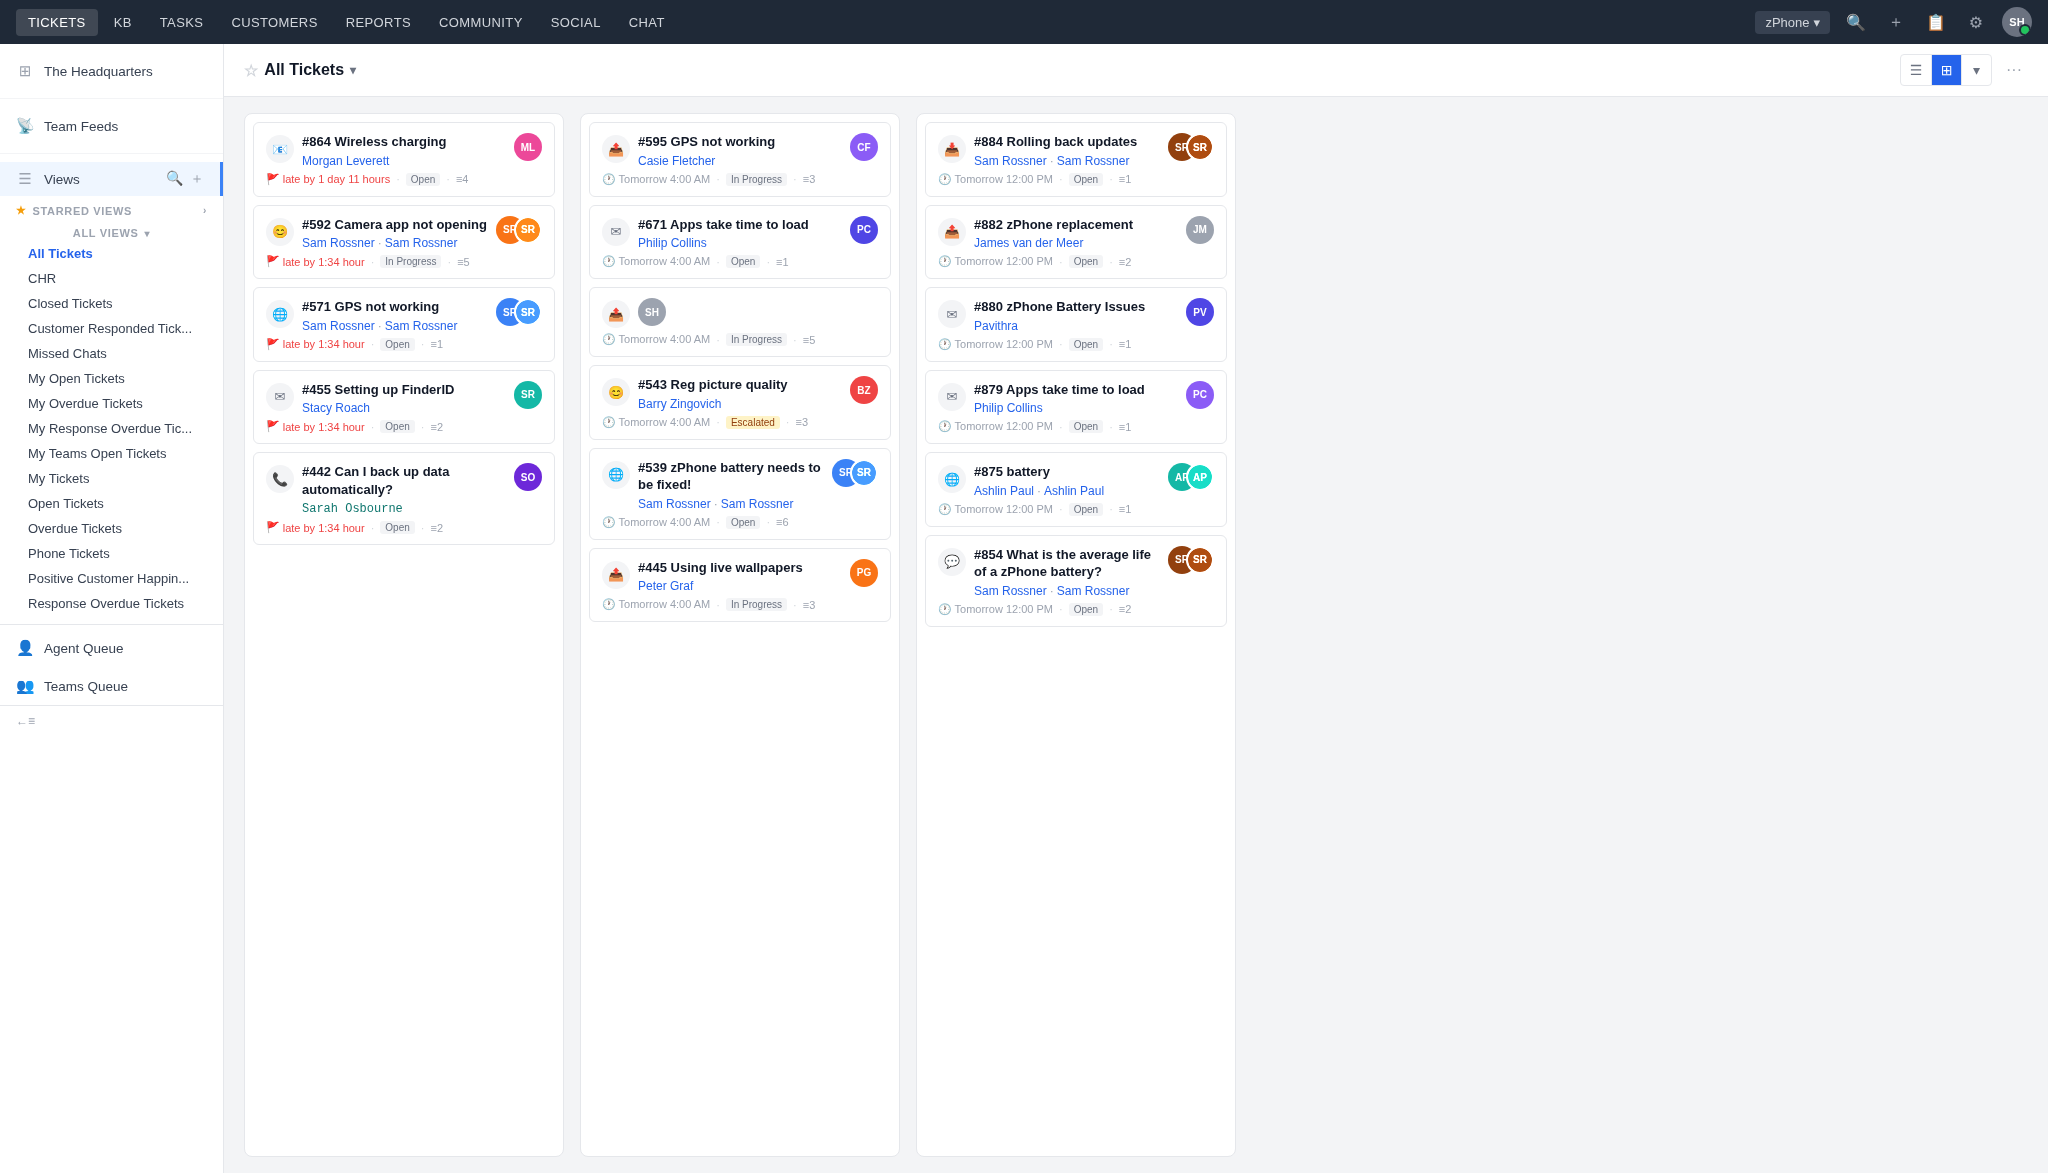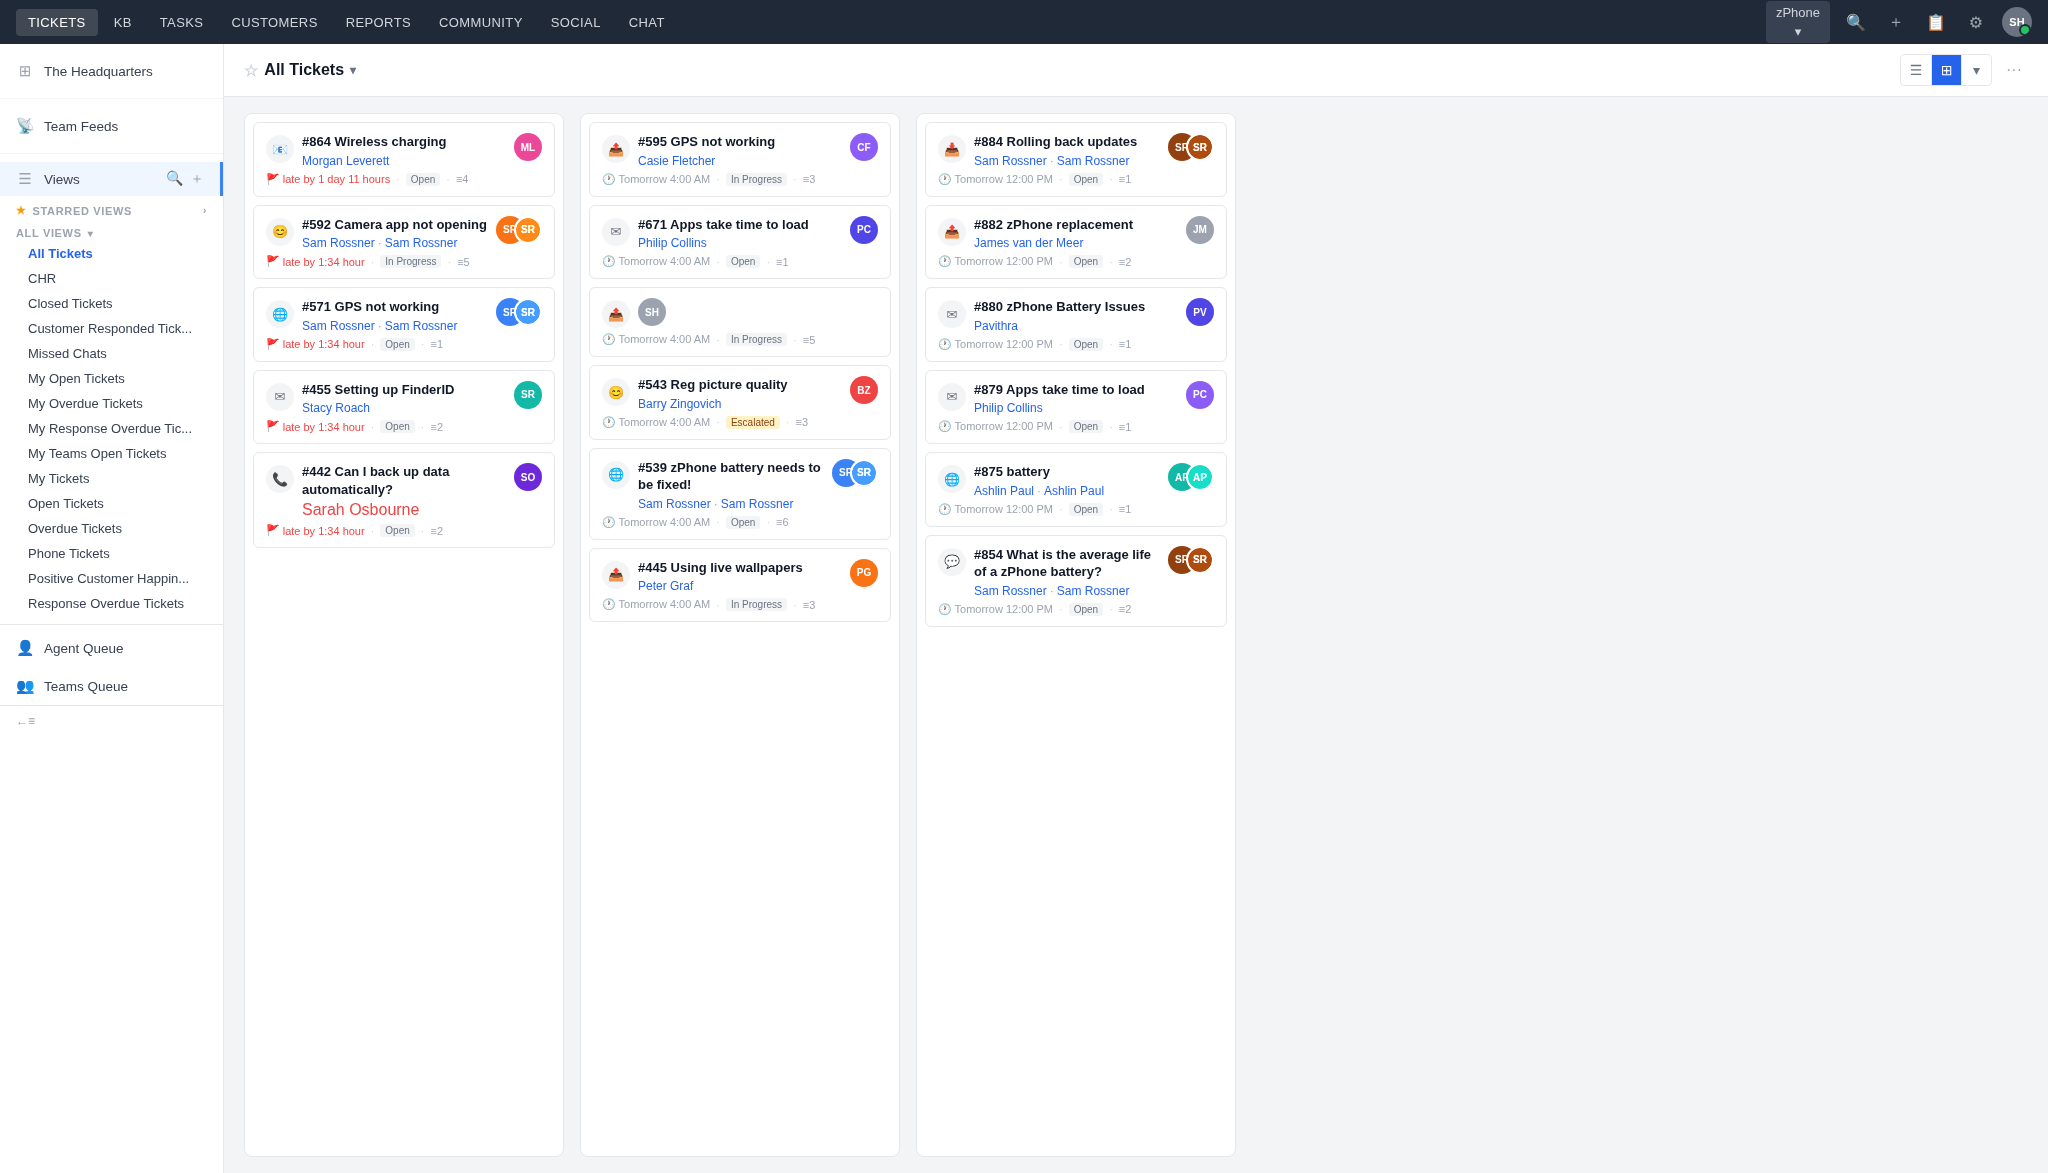--- a/index.html
+++ b/index.html
@@ -38,21 +38,20 @@
     .zphone-badge {
       display: flex;
       align-items: center;
       gap: 4px;
       background: #374151;
       border-radius: 4px;
       padding: 4px 10px;
       font-size: 13px;
       color: #d1d5db;
       cursor: pointer;
-      flex-direction: column;
     }
     .nav-icon-btn {
       color: #9ca3af;
       cursor: pointer;
       font-size: 16px;
       width: 28px;
       height: 28px;
       display: flex;
       align-items: center;
       justify-content: center;
@@ -173,20 +172,21 @@
     .sidebar-all-views-label {
       padding: 6px 16px 2px;
       font-size: 11px;
       font-weight: 700;
       color: #9ca3af;
       text-transform: uppercase;
       letter-spacing: 0.06em;
       display: flex;
       align-items: center;
       cursor: pointer;
+      justify-content: center;
     }
     .sidebar-all-views-label .chevron-down { margin-left: 6px; font-size: 10px; }
 
     .sidebar-bottom {
       border-top: 1px solid #e5e7eb;
       padding: 4px 0;
     }
     .sidebar-bottom-item {
       display: flex;
       align-items: center;
@@ -611,21 +611,21 @@
                 <span class="badge">Open</span>
                 <span class="sep">·</span>
                 <span class="reply-count">≡2</span>
               </div>
     </div>
             <div class="ticket-card">
       <div class="ticket-card-top">
         <div class="ticket-icon">📞</div>
         <div class="ticket-main">
           <div class="ticket-title">#442 Can I back up data automatically?</div>
-          <div class="ticket-agent"><span style="color:#ef4444;font-size:16px;">Sarah Osbourne</span></div>
+          <div class="ticket-agent"><span style="color:#0f766e;font-size:12px;font-family:Liberation Mono, monospace;">Sarah Osbourne</span></div>
         </div>
         <div class="ticket-avatar" style="background:#6d28d9">SO</div>
       </div>
       <div class="ticket-meta">
                 <span class="late"><span class="flag-icon">🚩</span>late by 1:34 hour</span>
                 <span class="sep">·</span>
                 <span class="badge">Open</span>
                 <span class="sep">·</span>
                 <span class="reply-count">≡2</span>
               </div>

